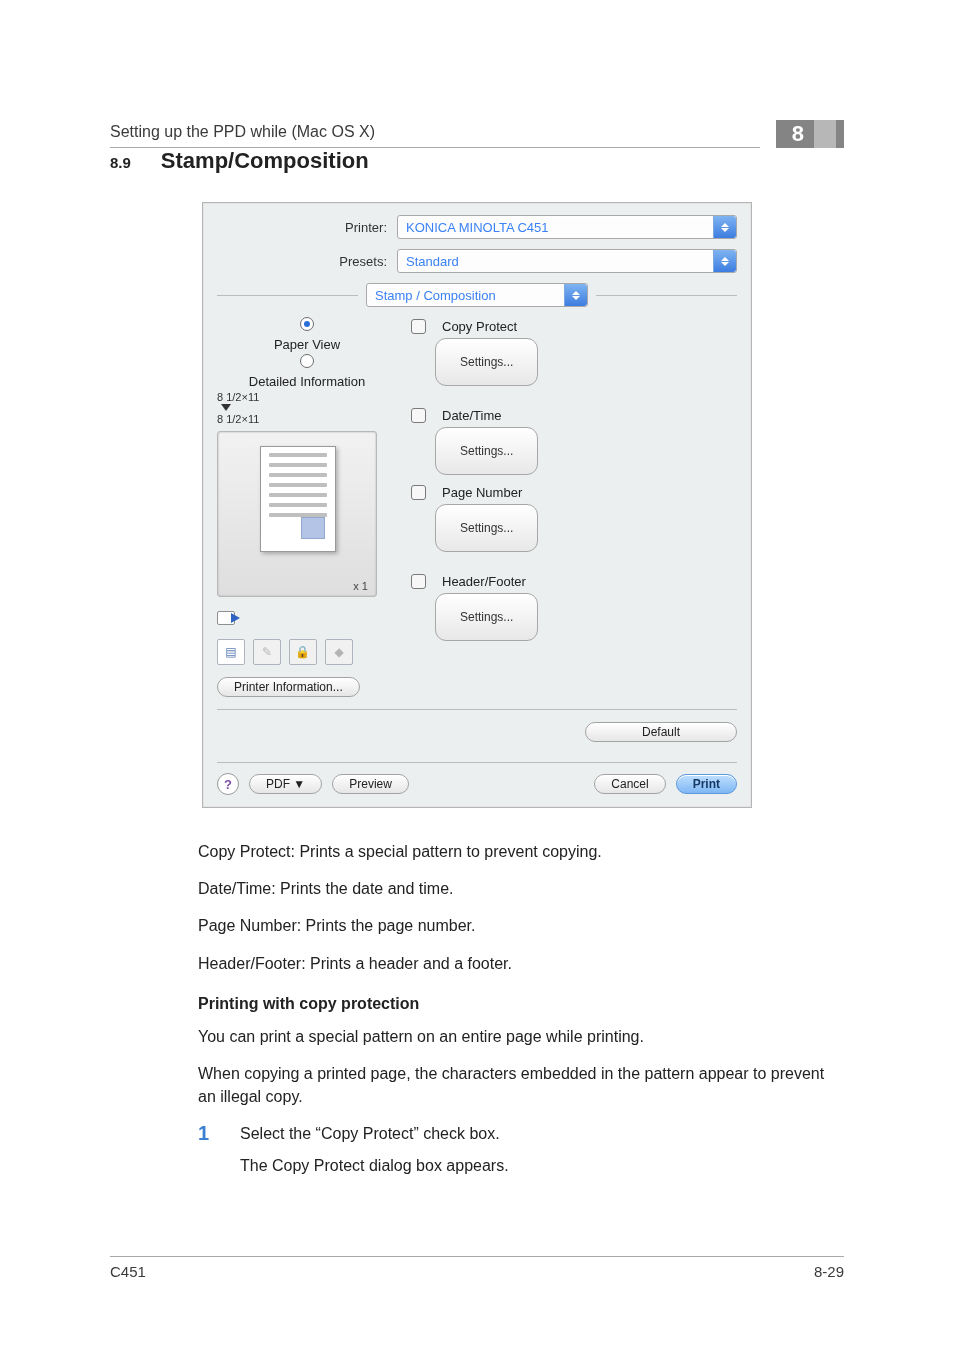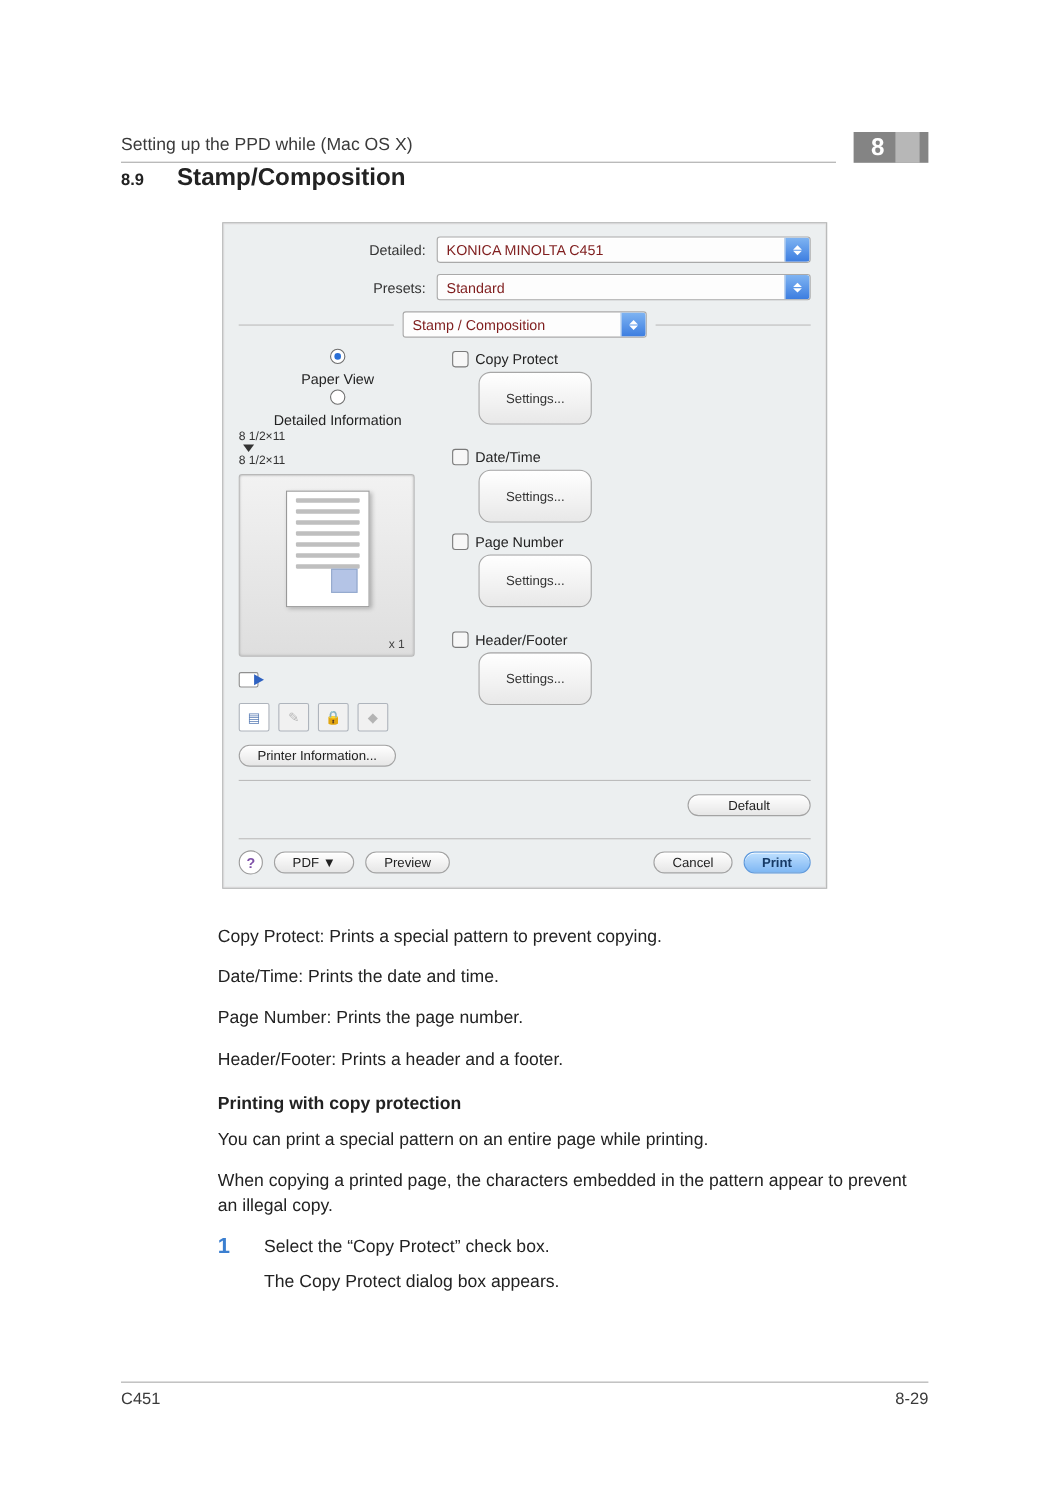--- a/index.html
+++ b/index.html
@@ -92,21 +92,21 @@
     border: 1px solid #a9a9a9;
     border-radius: 3px;
     height: 22px;
     flex: 1;
     box-shadow: inset 0 1px 0 #fff;
     position: relative;
   }
   .combo-text {
     flex: 1;
     padding: 0 8px;
-    color: #7f1d1d;
+    color: #3b82f6;
   }
   .combo-btn {
     width: 22px;
     height: 22px;
     background: linear-gradient(#7fb4f2,#3c7de0);
     border-left: 1px solid #7aa8df;
     border-radius: 0 3px 3px 0;
     display: flex;
     flex-direction: column;
     align-items: center;
@@ -220,21 +220,21 @@
     white-space:nowrap;
   }
   .right-pane {
     flex:1;
     display:flex;
     flex-direction:column;
     gap:22px;
     padding-top:2px;
   }
   .ck-row {
-    display:flex; align-items:center; gap:6px;
+    display:flex; align-items:center; gap:16px;
   }
   .ck {
     width:13px;height:13px;border:1px solid #7a7a7a;border-radius:3px;background:#f7f7f7;
   }
   .settings-wrap {
     margin-left:24px; margin-top:4px;
   }
   .settings-btn {
     display:inline-block;
     background:linear-gradient(#ffffff,#e8e8e8);
@@ -295,21 +295,21 @@
     </div>
   </div>
 
   <div class="heading-row">
     <span class="heading-num">8.9</span>
     <span class="heading-txt">Stamp/Composition</span>
   </div>
 
   <div class="dialog">
     <div class="dlg-row">
-      <div class="dlg-label">Detailed:</div>
+      <div class="dlg-label">Printer:</div>
       <div class="combo">
         <span class="combo-text">KONICA MINOLTA C451</span>
         <span class="combo-btn">
             <span class="arr-up"></span>
             <span class="arr-down"></span>
           </span>
       </div>
     </div>
     <div class="dlg-row">
       <div class="dlg-label">Presets:</div>
@@ -413,21 +413,21 @@
           </div>
           <div class="settings-wrap">
             <span class="settings-btn">Settings...</span>
           </div>
         </div>
       </div>
     </div>
 
     <div class="sep-line"></div>
     <div class="default-row">
-      <span class="pill-btn" style="padding:2px 36px;">Default</span>
+      <span class="pill-btn" style="padding:2px 56px;">Default</span>
     </div>
     <div class="sep-line"></div>
 
     <div class="dlg-footer">
       <span class="help-circle">?</span>
       <span class="pill-btn pdf-btn">PDF ▼</span>
       <span class="pill-btn">Preview</span>
       <span class="spacer"></span>
       <span class="pill-btn">Cancel</span>
       <span class="pill-btn print-btn">Print</span>

